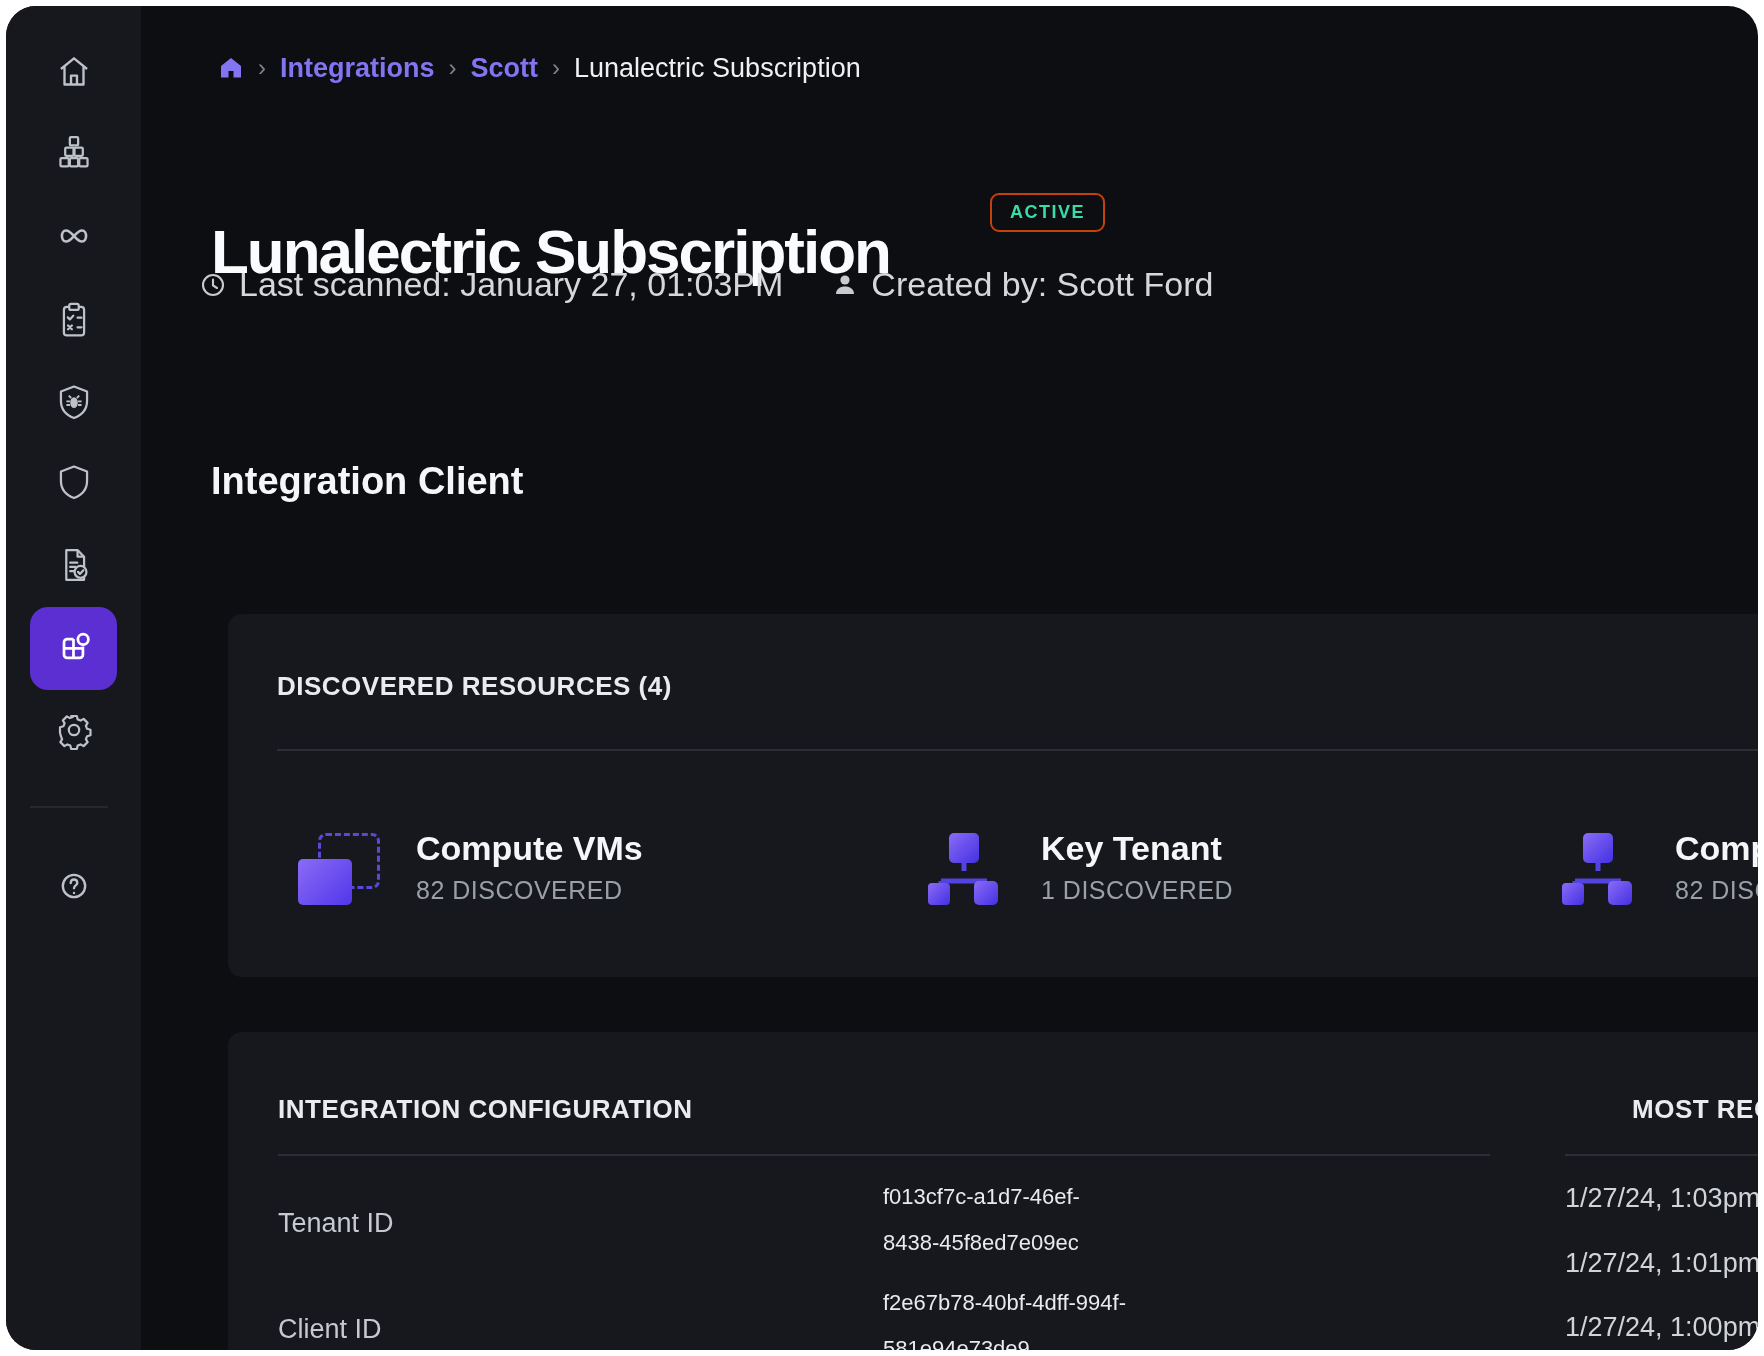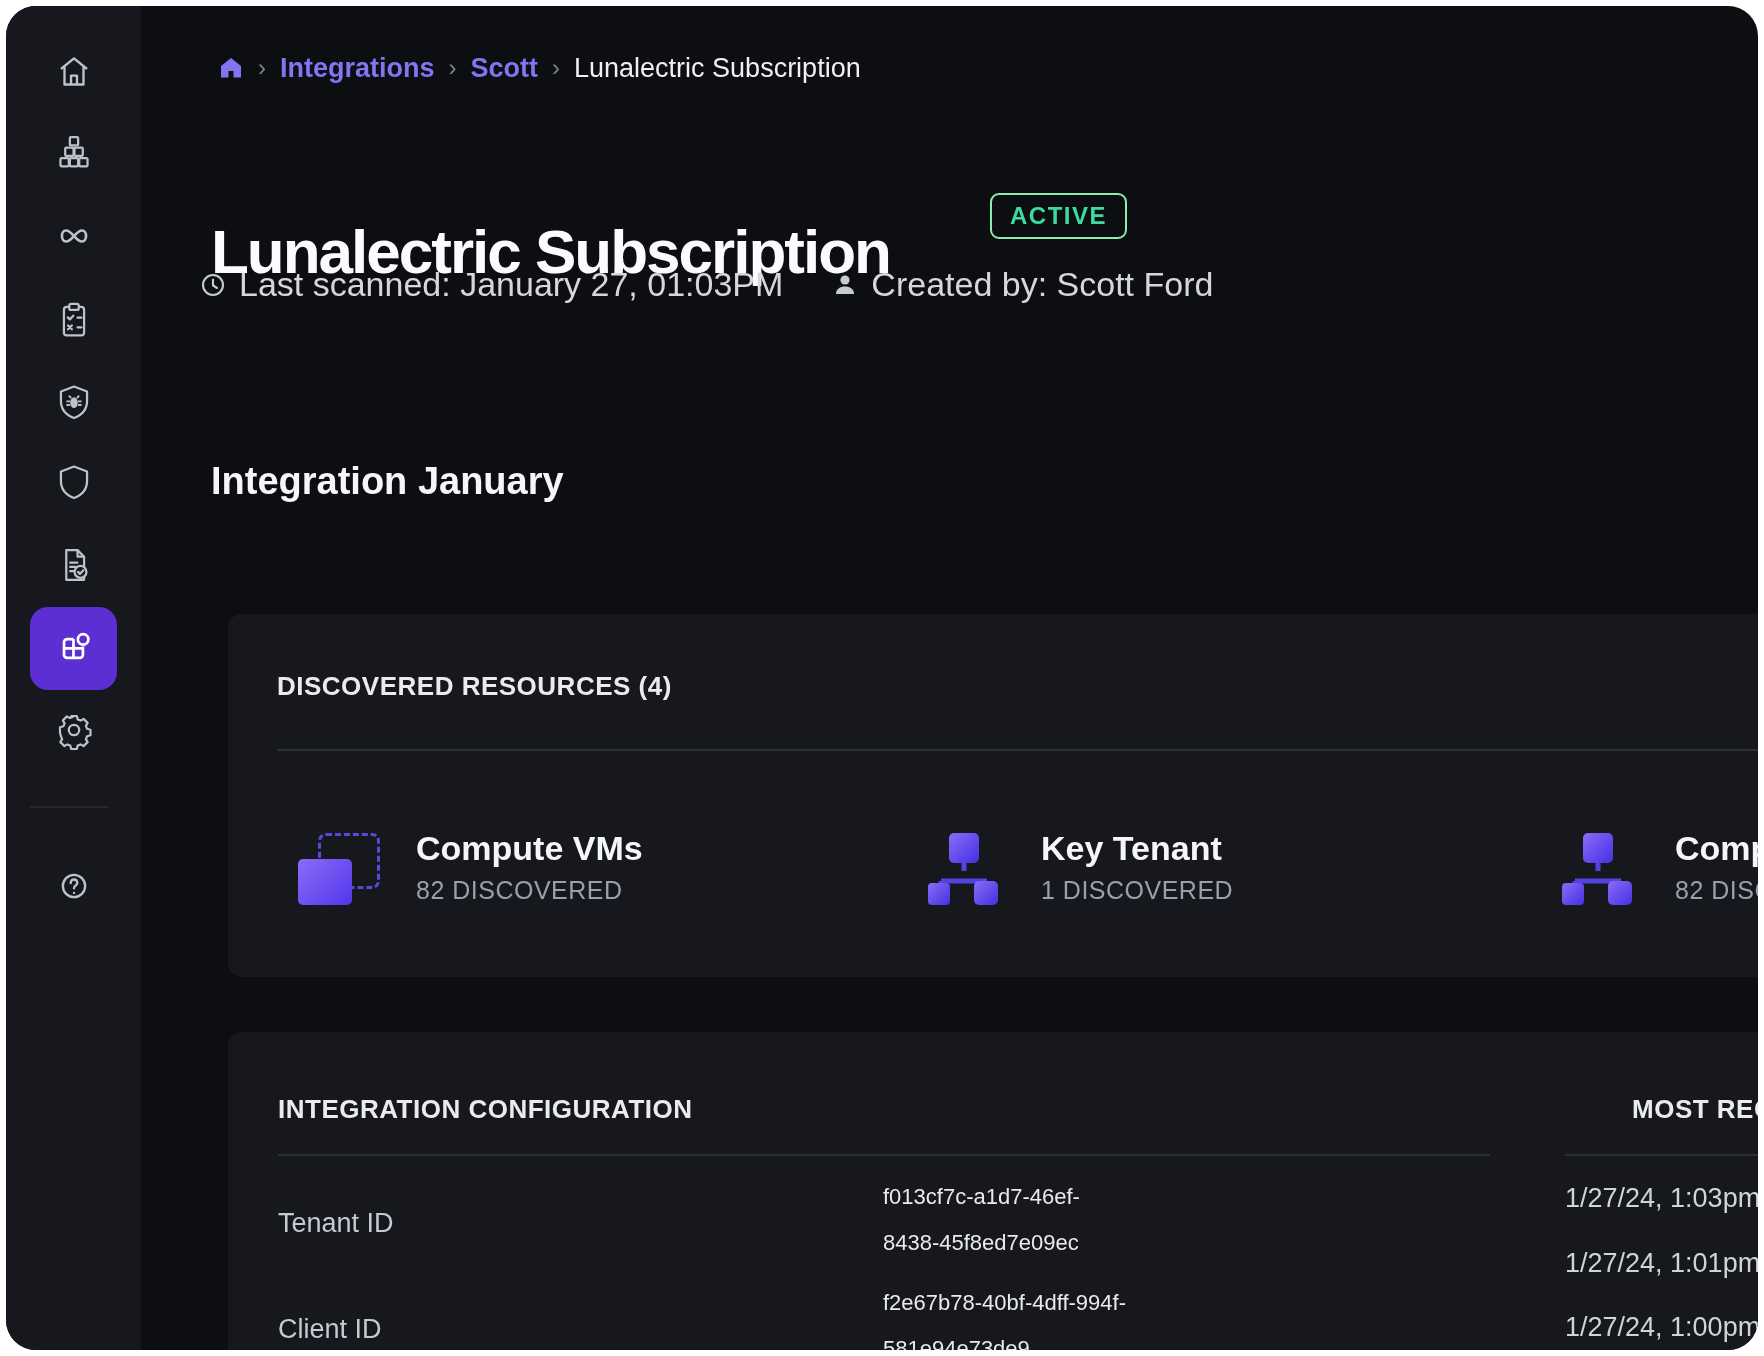--- a/index.html
+++ b/index.html
@@ -15,22 +15,22 @@
   .sb-divider{position:absolute;left:24px;top:800px;width:78px;height:2px;background:#26282e;}
   
   .main{position:absolute;left:135px;top:0;right:0;bottom:0;}
   .breadcrumb{position:absolute;left:77px;top:44px;height:36px;display:flex;align-items:center;gap:14px;
               font-size:27px;}
   .bc-link{color:#8374f2;cursor:pointer;font-weight:bold;}
   .bc-sep{color:#7e828a;font-size:24px;}
   .bc-current{color:#eef0f3;font-weight:500;}
   .page-title{position:absolute;left:70px;top:168px;font-size:62px;font-weight:700;letter-spacing:-2px;
               color:#fafbfc;white-space:nowrap;}
-  .badge{position:absolute;left:849px;top:187px;padding:7px 18px;border:2px solid #86efac;border-radius:9px;
-         color:#3bdca4;font-size:24px;font-weight:700;letter-spacing:1.5px;}
+  .badge{position:absolute;left:849px;top:187px;padding:7px 18px;border:2px solid #c2410c;border-radius:9px;
+         color:#3bdca4;font-size:18px;font-weight:700;letter-spacing:1.5px;}
   .meta{position:absolute;left:58px;top:259px;display:flex;align-items:center;gap:12px;
         font-size:34px;color:#d5d7db;white-space:nowrap;}
   .meta .gap{width:24px;}
   .meta svg{color:#c7cacf;}
   .section-title{position:absolute;left:70px;top:422px;font-size:38px;font-weight:700;color:#f4f6f8;}
   .card{position:absolute;left:87px;width:1800px;background:#16181e;border-radius:14px;}
   .card1{top:608px;height:363px;}
   .card2{top:1026px;height:520px;}
   .card-h{position:absolute;font-size:26px;font-weight:700;letter-spacing:.5px;color:#e9ebef;white-space:nowrap;}
   .hr{position:absolute;height:2px;background:#2b2e35;}
@@ -166,21 +166,21 @@
       </svg>
       <span>Last scanned: January 27, 01:03PM</span>
       <span class="gap"></span>
       <svg width="28" height="28" viewBox="0 0 28 28" fill="currentColor">
         <circle cx="14" cy="9" r="4.6"></circle>
           <path d="M5 23c0-5 4-7.5 9-7.5s9 2.5 9 7.5z"></path>
       </svg>
       <span>Created by: Scott Ford</span>
     </div>
 
-    <h2 class="section-title">Integration January</h2>
+    <h2 class="section-title">Integration Client</h2>
 
     <section class="card card1">
       <div class="card-h" style="left:49px;top:57px">DISCOVERED RESOURCES (4)</div>
       <div class="hr" style="left:49px;top:135px;width:calc(100% - 49px);"></div>
 
       <div class="res-item" style="left:70px">
         <div class="icon-vm">
             <div class="dash"></div>
             <div class="solid"></div>
           </div>

